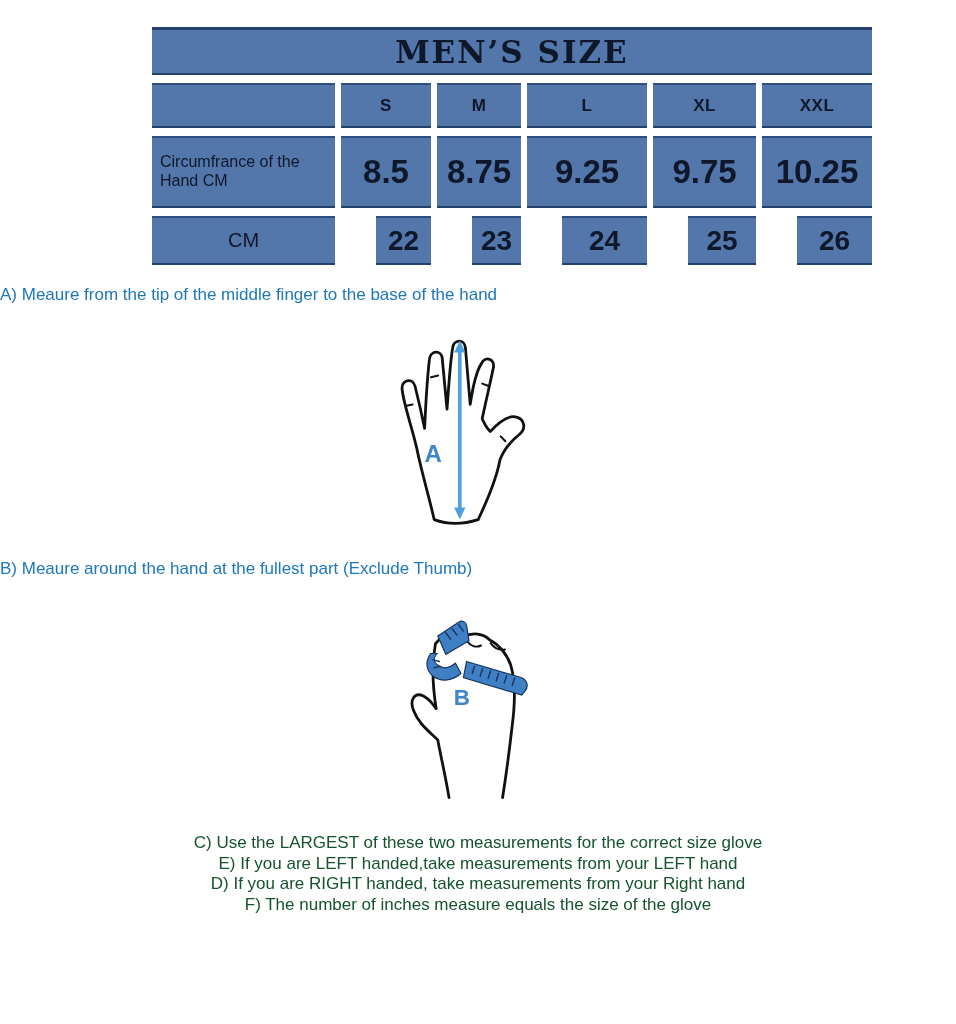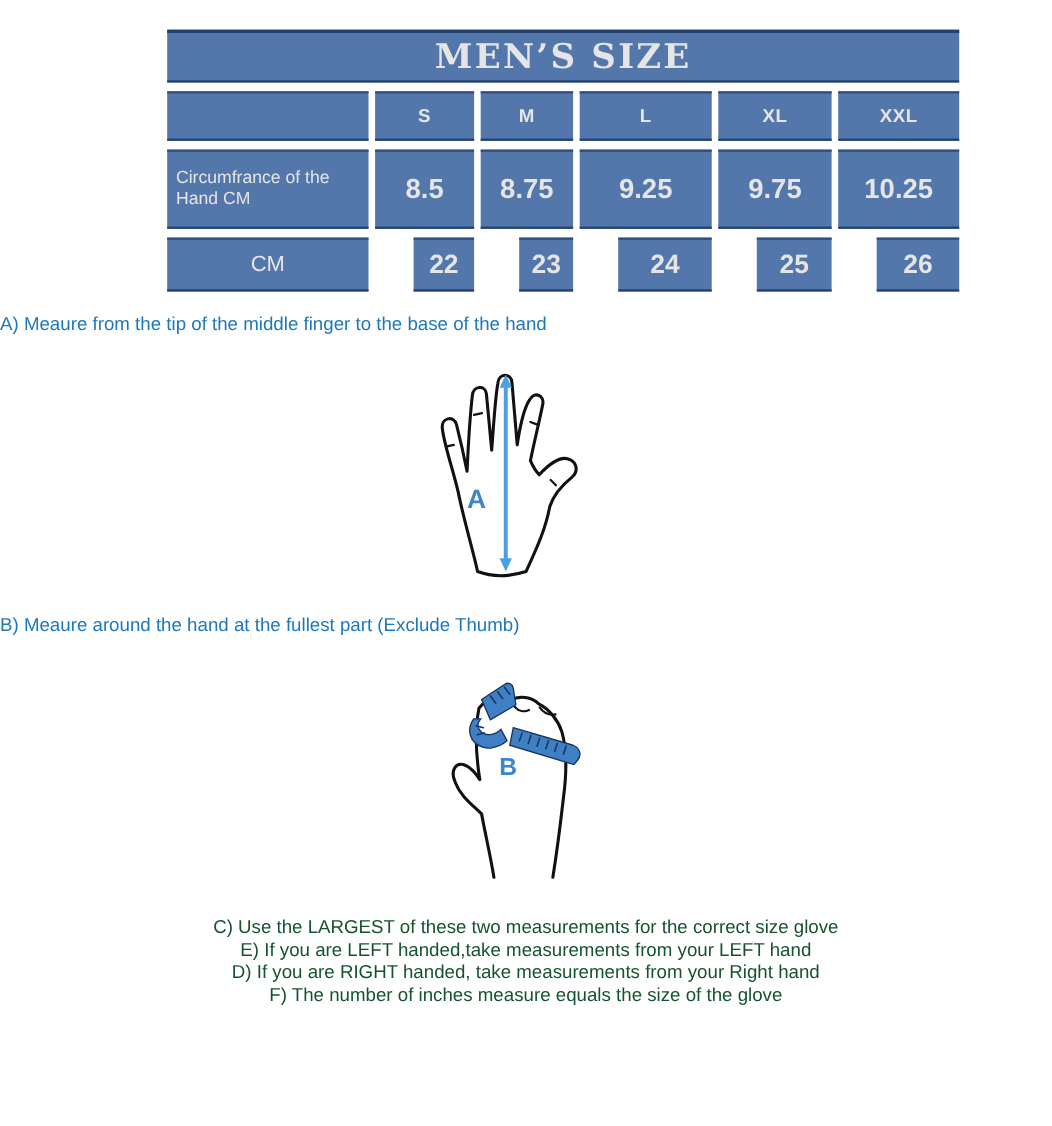--- a/index.html
+++ b/index.html
@@ -9,39 +9,39 @@
   }
   
   .size-table{
     position:absolute;left:152px;top:27px;width:724px;
     display:grid;
     grid-template-columns:183px 90px 84px 120px 103px 110px;
     grid-template-rows:48px 45px 72px 49px;
     column-gap:6px;row-gap:8px;
   }
   .cell{
-    background:#5377ab;color:#e5e5e5;
+    background:#5377ab;color:#0f172a;
     border-top:2px solid #2e4e80;border-bottom:2px solid #24416e;
     display:flex;align-items:center;justify-content:center;
     box-sizing:border-box;
   }
   .cell.header{
     grid-column:1 / -1;
     border-top:3px solid #24416e;
     font-family:"DejaVu Serif",serif;
     font-weight:bold;font-size:31px;letter-spacing:2px;
   }
   .cell.colhead{font-weight:bold;font-size:17px;letter-spacing:0.5px;}
   .cell.rowlabel-left{
     justify-content:flex-start;padding-left:8px;text-align:left;
     font-size:16px;line-height:1.18;
   }
   .cell.rowlabel-center{font-size:20px;text-align:right;}
-  .cell.val-big{font-weight:bold;font-size:25px;}
-  .cell.val-cm{font-weight:bold;font-size:24px;margin-left:35px;}
+  .cell.val-big{font-weight:bold;font-size:33px;}
+  .cell.val-cm{font-weight:bold;font-size:28px;margin-left:35px;}
   
   .instr{
     position:absolute;left:0;width:956px;text-align:left;
     color:#1c77bd;font-size:17px;
   }
   #instr-a{top:285px;}
   #instr-b{top:559px;}
   .instr-block{
     position:absolute;left:0;top:833px;width:956px;text-align:center;
     color:#14532d;font-size:17px;line-height:20.5px;

